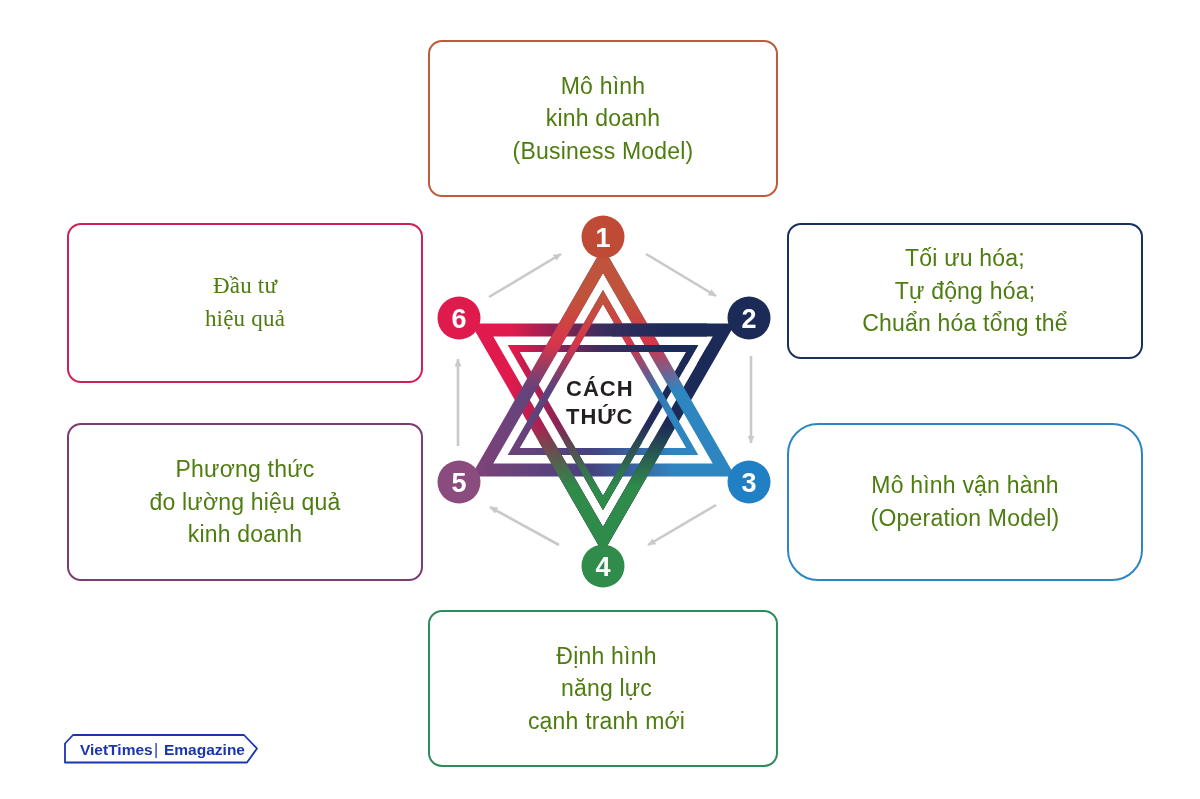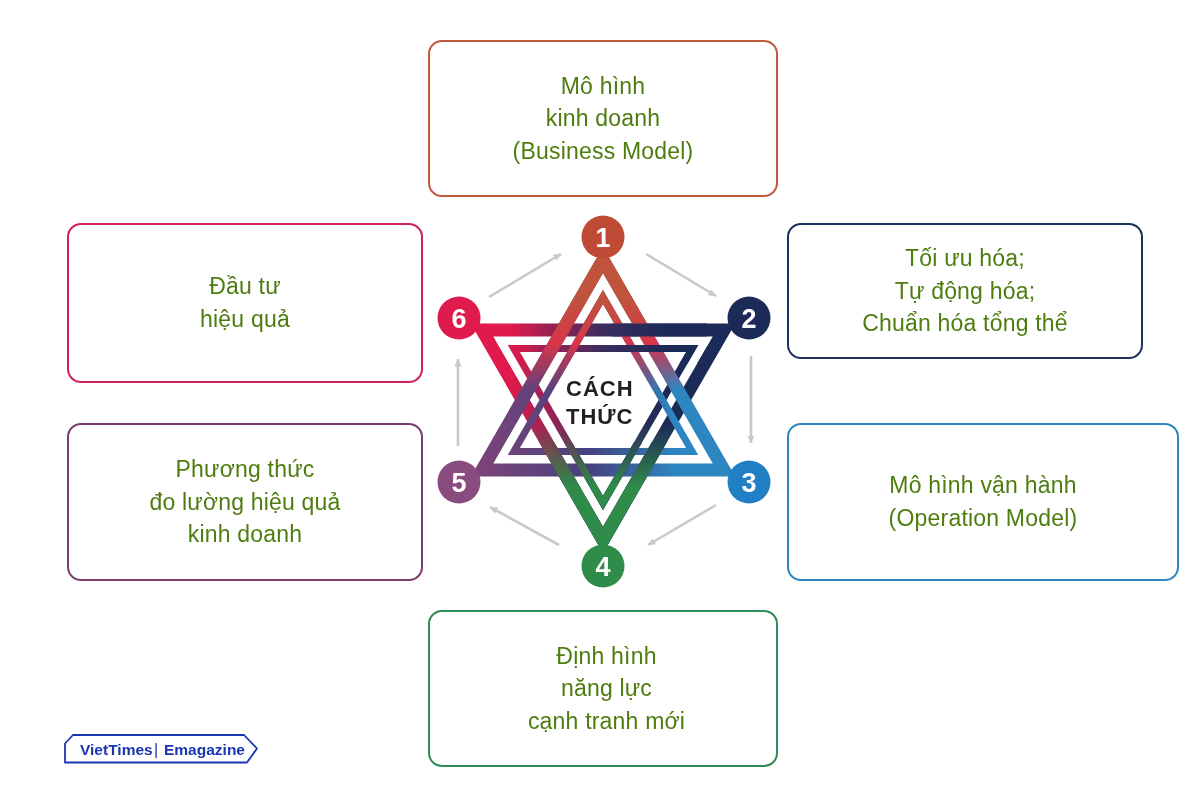--- a/index.html
+++ b/index.html
@@ -12,21 +12,21 @@
     position:absolute;background:#ffffff;border:2.5px solid #999;
     border-radius:14px;display:flex;align-items:center;justify-content:center;
     text-align:center;box-sizing:border-box;
   }
   .info-box .label{
     white-space:pre-line;color:#4d7c0f;font-size:23px;line-height:1.42;
     letter-spacing:.2px;
   }
   .box-top{left:428px;top:40px;width:350px;height:157px;}
   .box-right-top{left:787px;top:223px;width:356px;height:136px;}
-  .box-right-bottom{left:787px;top:423px;width:392px;height:158px;}
+  .box-right-bottom{left:787px;top:423px;width:356px;height:158px;border-radius:31px;}
   .box-bottom{left:428px;top:610px;width:350px;height:157px;}
   .box-left-bottom{left:67px;top:423px;width:356px;height:158px;}
   .box-left-top{left:67px;top:223px;width:356px;height:160px;}
 
   svg.diagram{position:absolute;left:0;top:0;}
   .tri{fill:none;stroke-linejoin:miter;}
   .tri-outer{stroke-width:13;}
   .tri-inner{stroke-width:7;}
   .node-circle{stroke:none;}
   .node-number{
@@ -66,21 +66,21 @@
 <div class="info-box box-bottom" style="border-color: rgb(47, 139, 87); padding-left: 7px;">
   <span class="label">Định hình
 năng lực
 cạnh tranh mới</span>
 </div>
 <div class="info-box box-left-bottom" style="border-color: rgb(125, 60, 110);">
   <span class="label">Phương thức
 đo lường hiệu quả
 kinh doanh</span>
 </div>
-<div class="info-box box-left-top" style="border-color: rgb(208, 33, 86);">
+<div class="info-box box-left-top" style="border-color: rgb(208, 33, 86); font-family: Liberation Serif, serif;">
   <span class="label">Đầu tư
 hiệu quả</span>
 </div>
 
 <svg class="diagram" width="1200" height="799" viewBox="0 0 1200 799">
   <defs>
     <linearGradient id="gradUpH" gradientUnits="userSpaceOnUse" x1="482" y1="470" x2="724" y2="470">
       <stop offset="0" stop-color="#7B4379"></stop>
       <stop offset="0.45" stop-color="#44427F"></stop>
       <stop offset="0.8" stop-color="#2E86C1"></stop>

